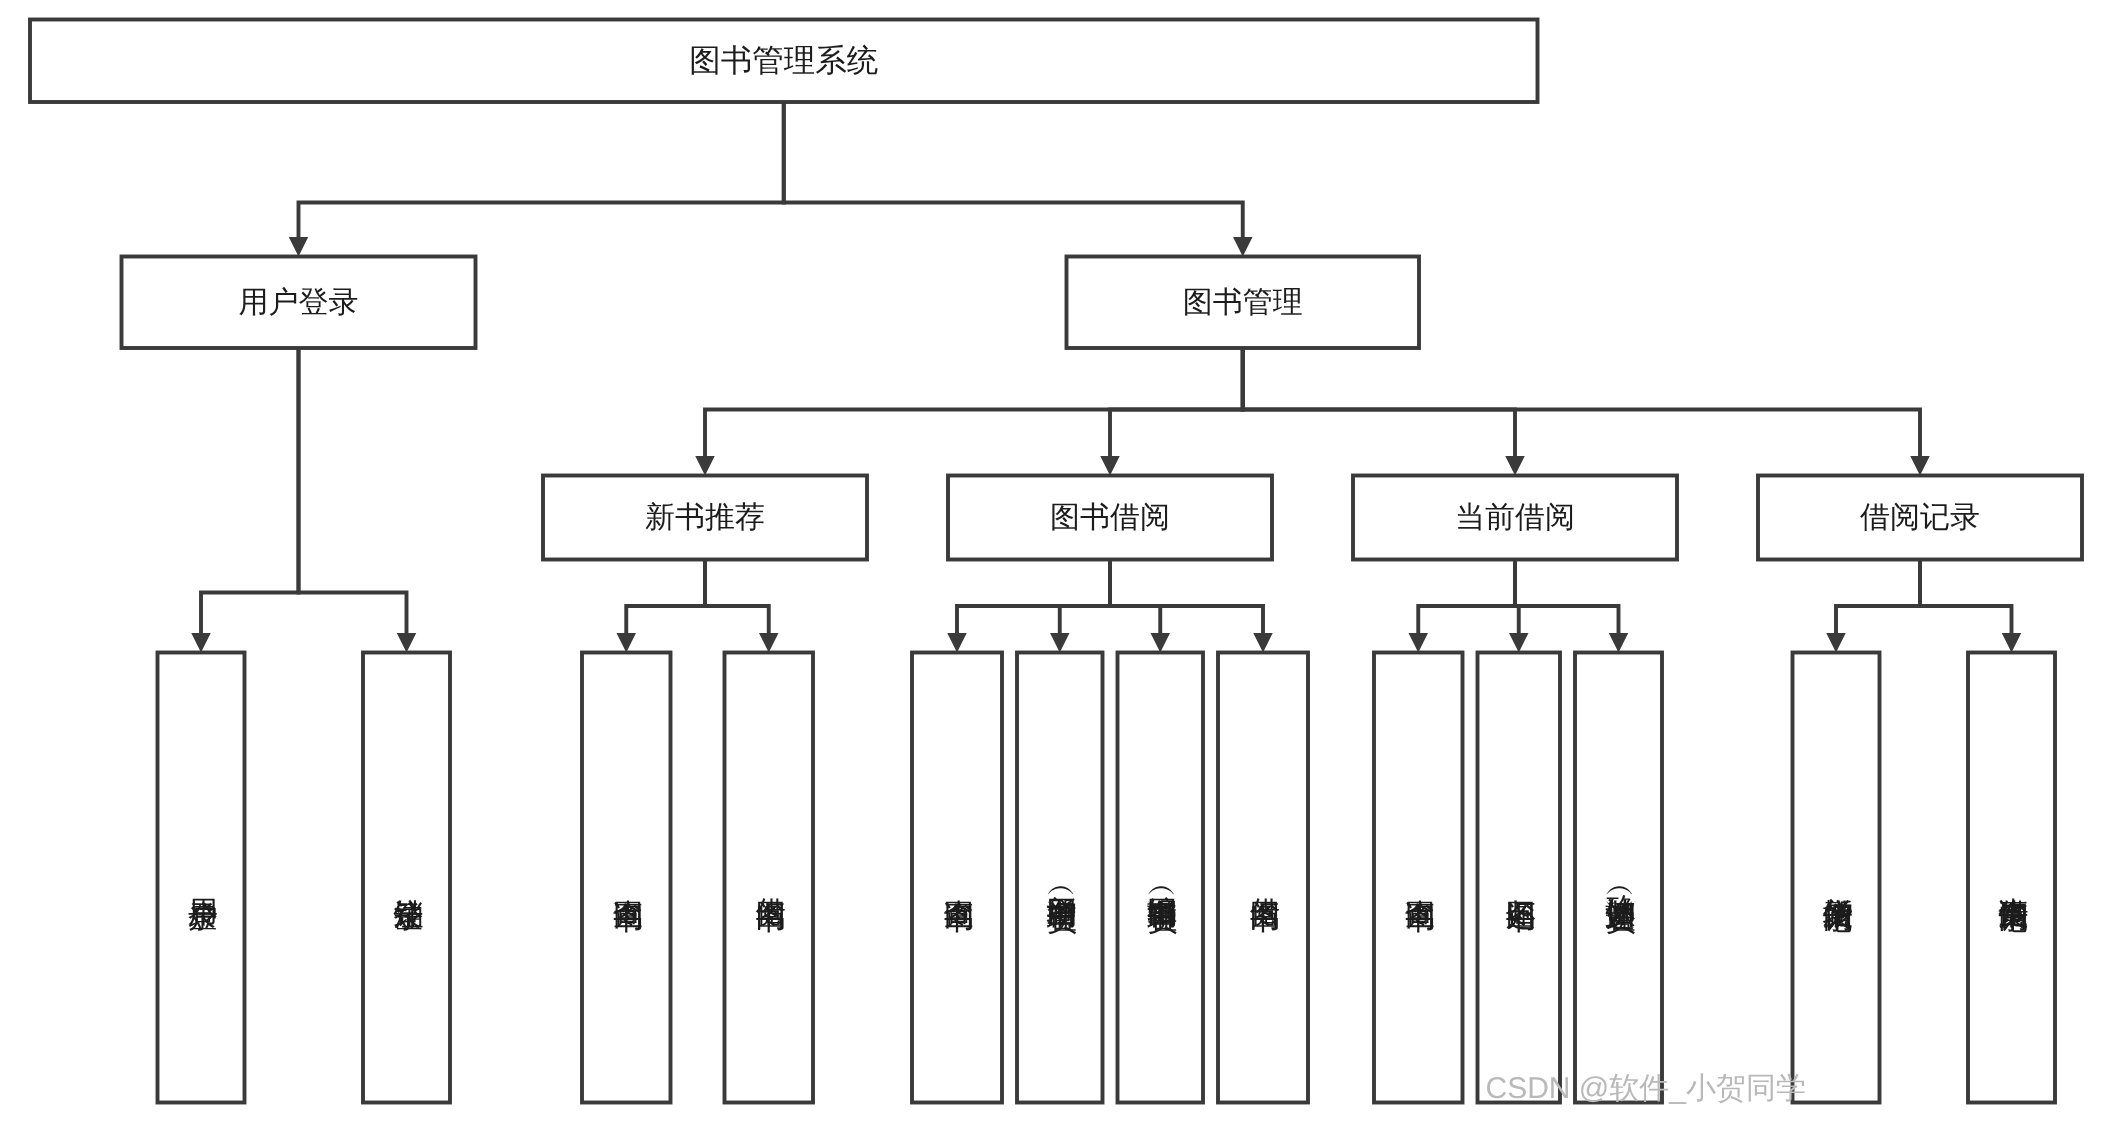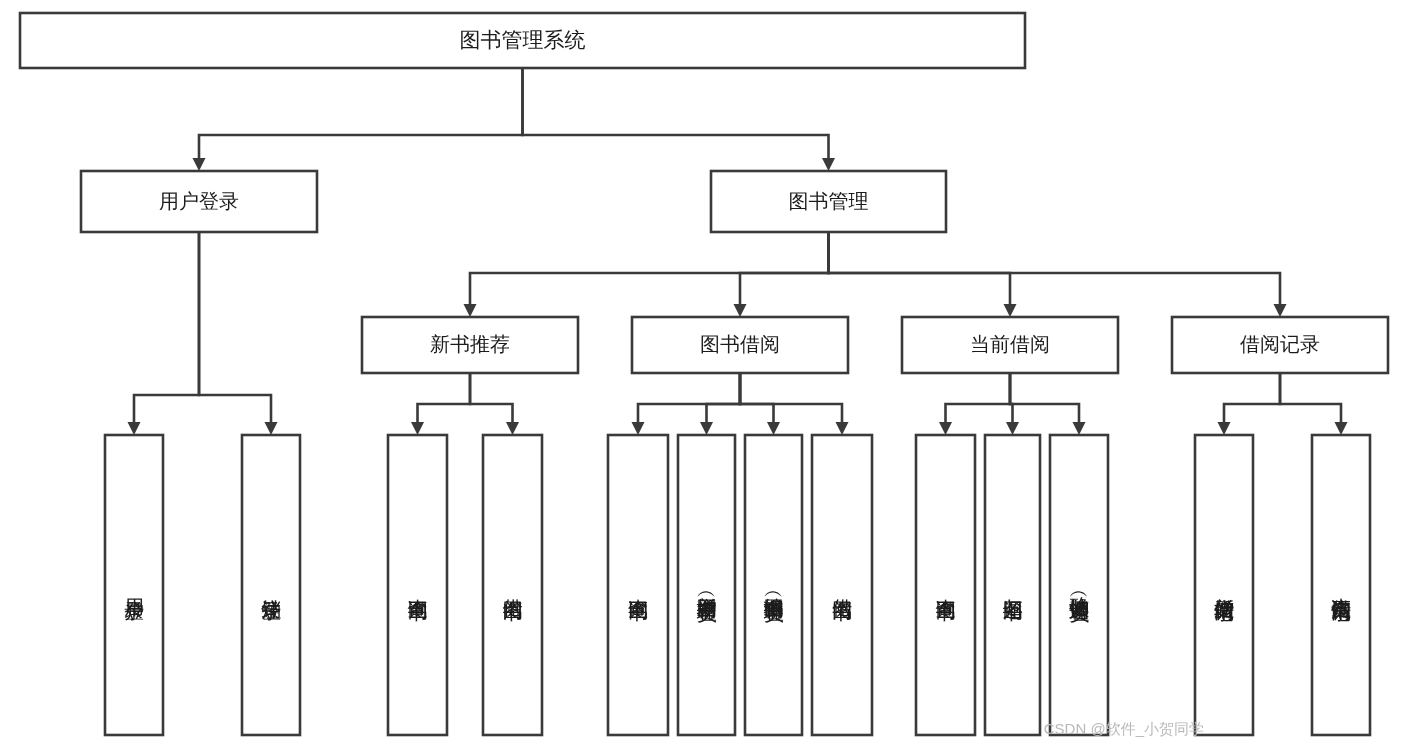--- a/index.html
+++ b/index.html
@@ -69,21 +69,21 @@
     display: flex;
     align-items: center;
     justify-content: center;
     pointer-events: none;
   }
   .watermark {
     position: absolute;
     right: 10px;
     bottom: 8px;
     font-family: "Liberation Sans", "DejaVu Sans", sans-serif;
-    font-size: 15px;
+    font-size: 20px;
     color: #b9b9b9;
     white-space: nowrap;
   }
 </style>
 </head>
 <body>
 
 <div id="diagram-root">
   <svg id="flow" viewBox="0 0 1405 747">
     <g id="edges-layer">

